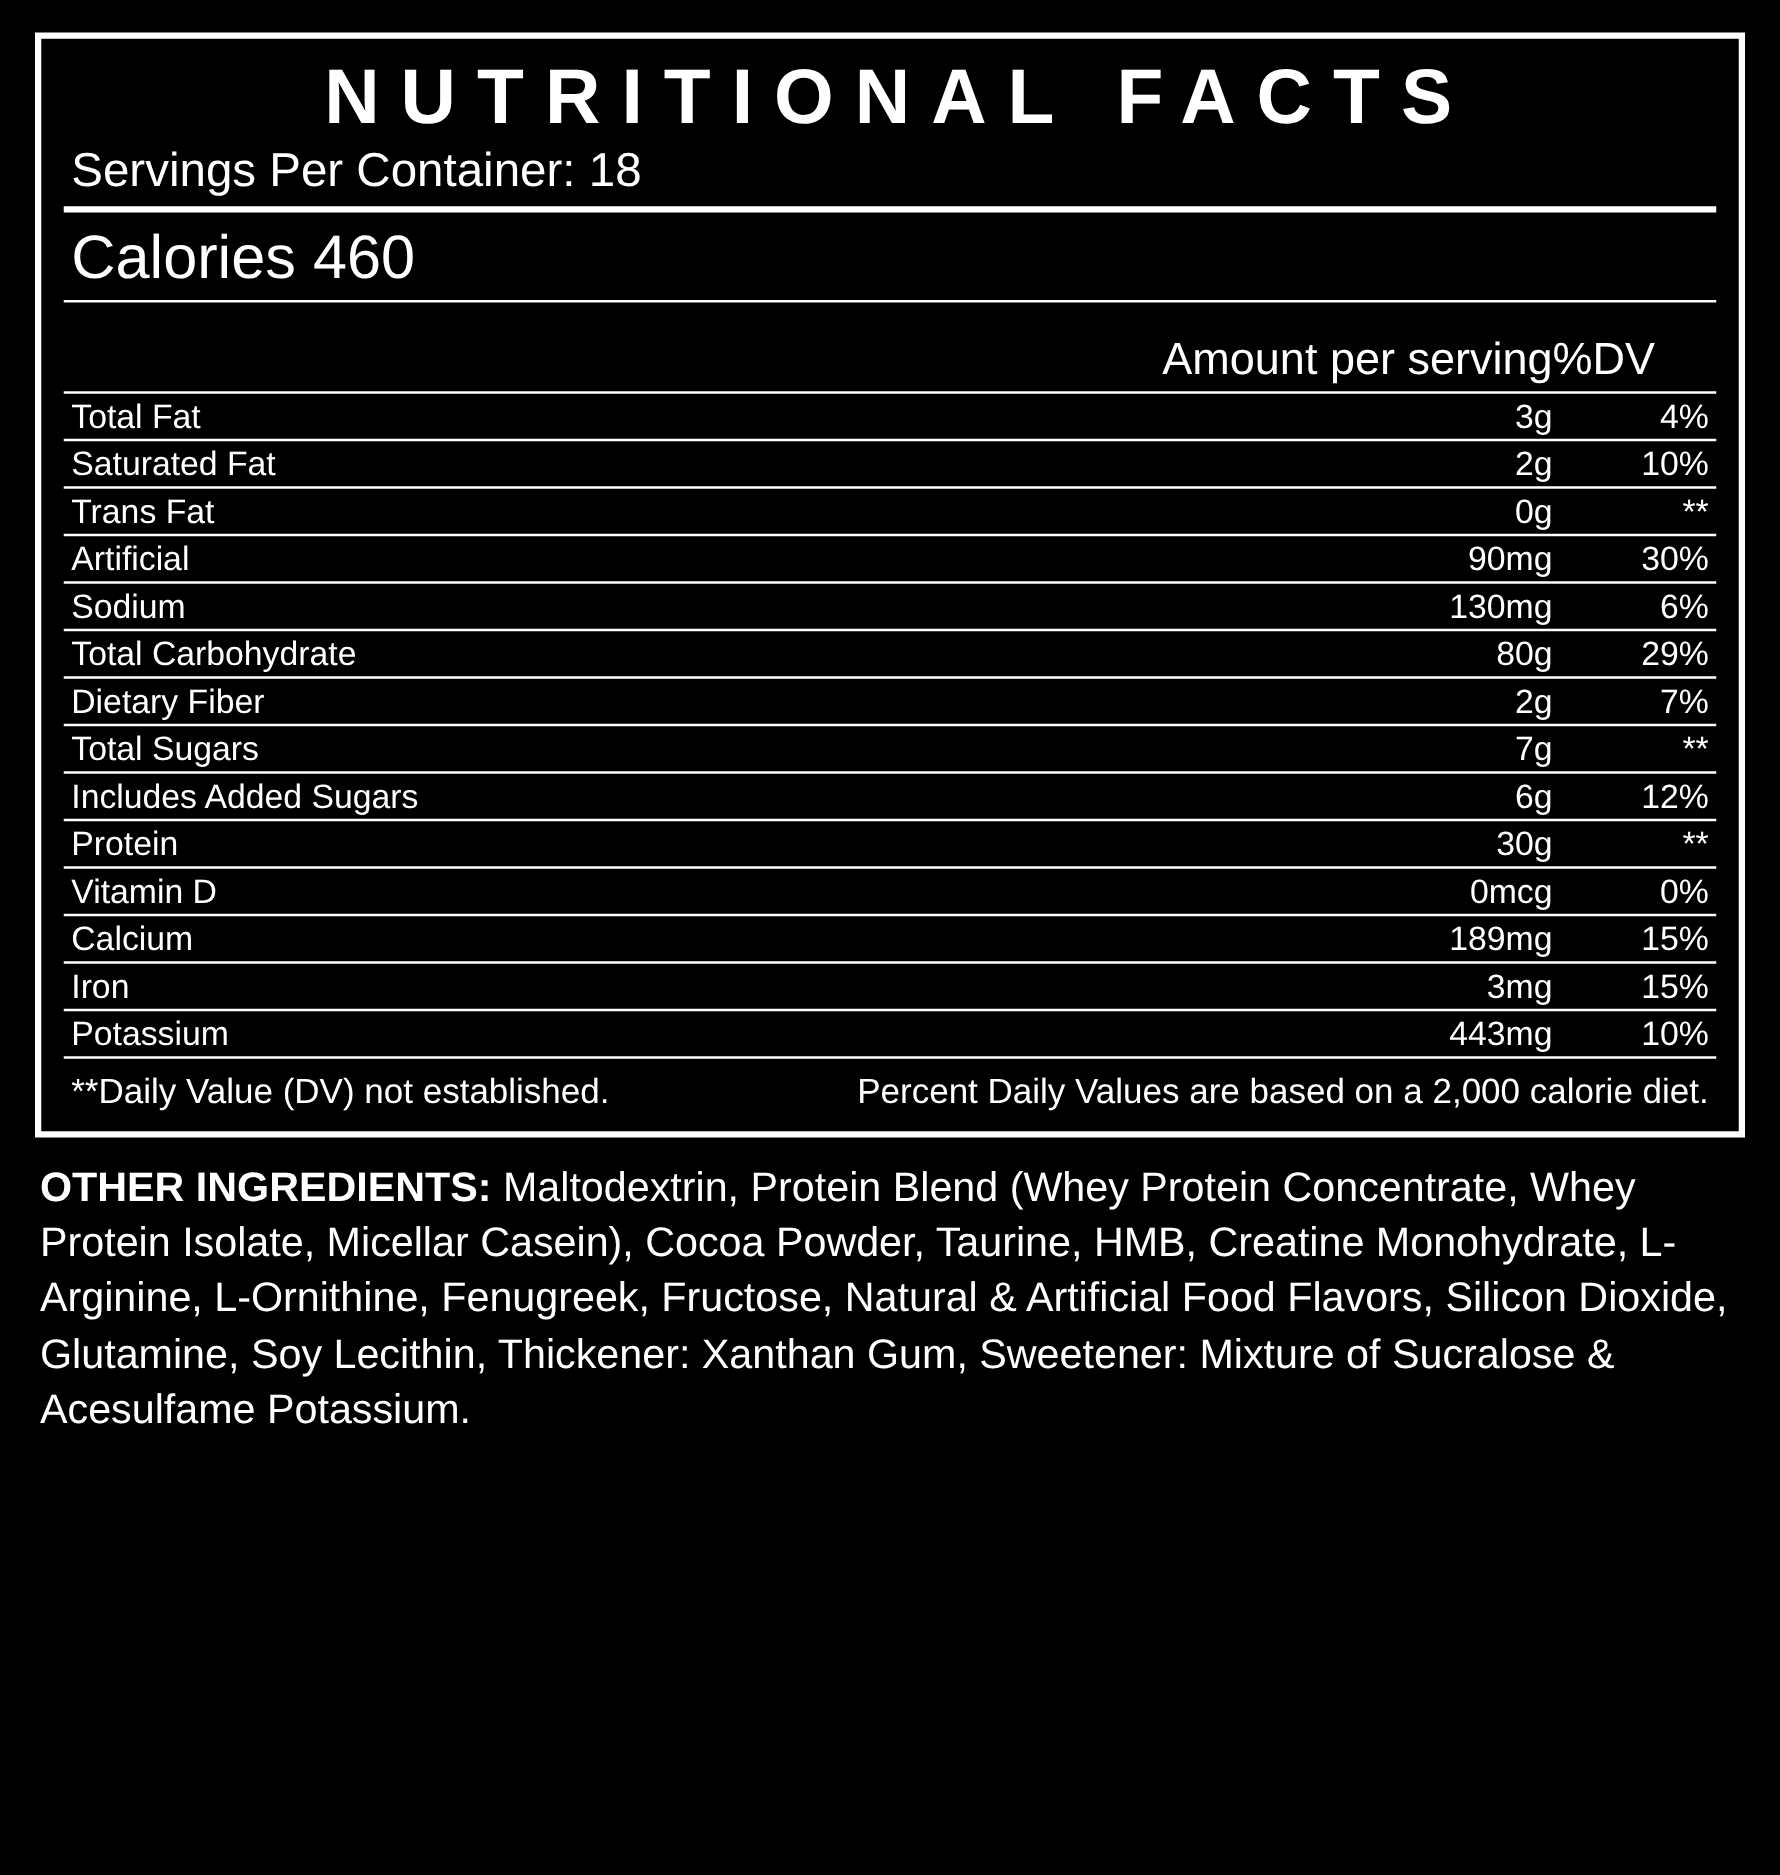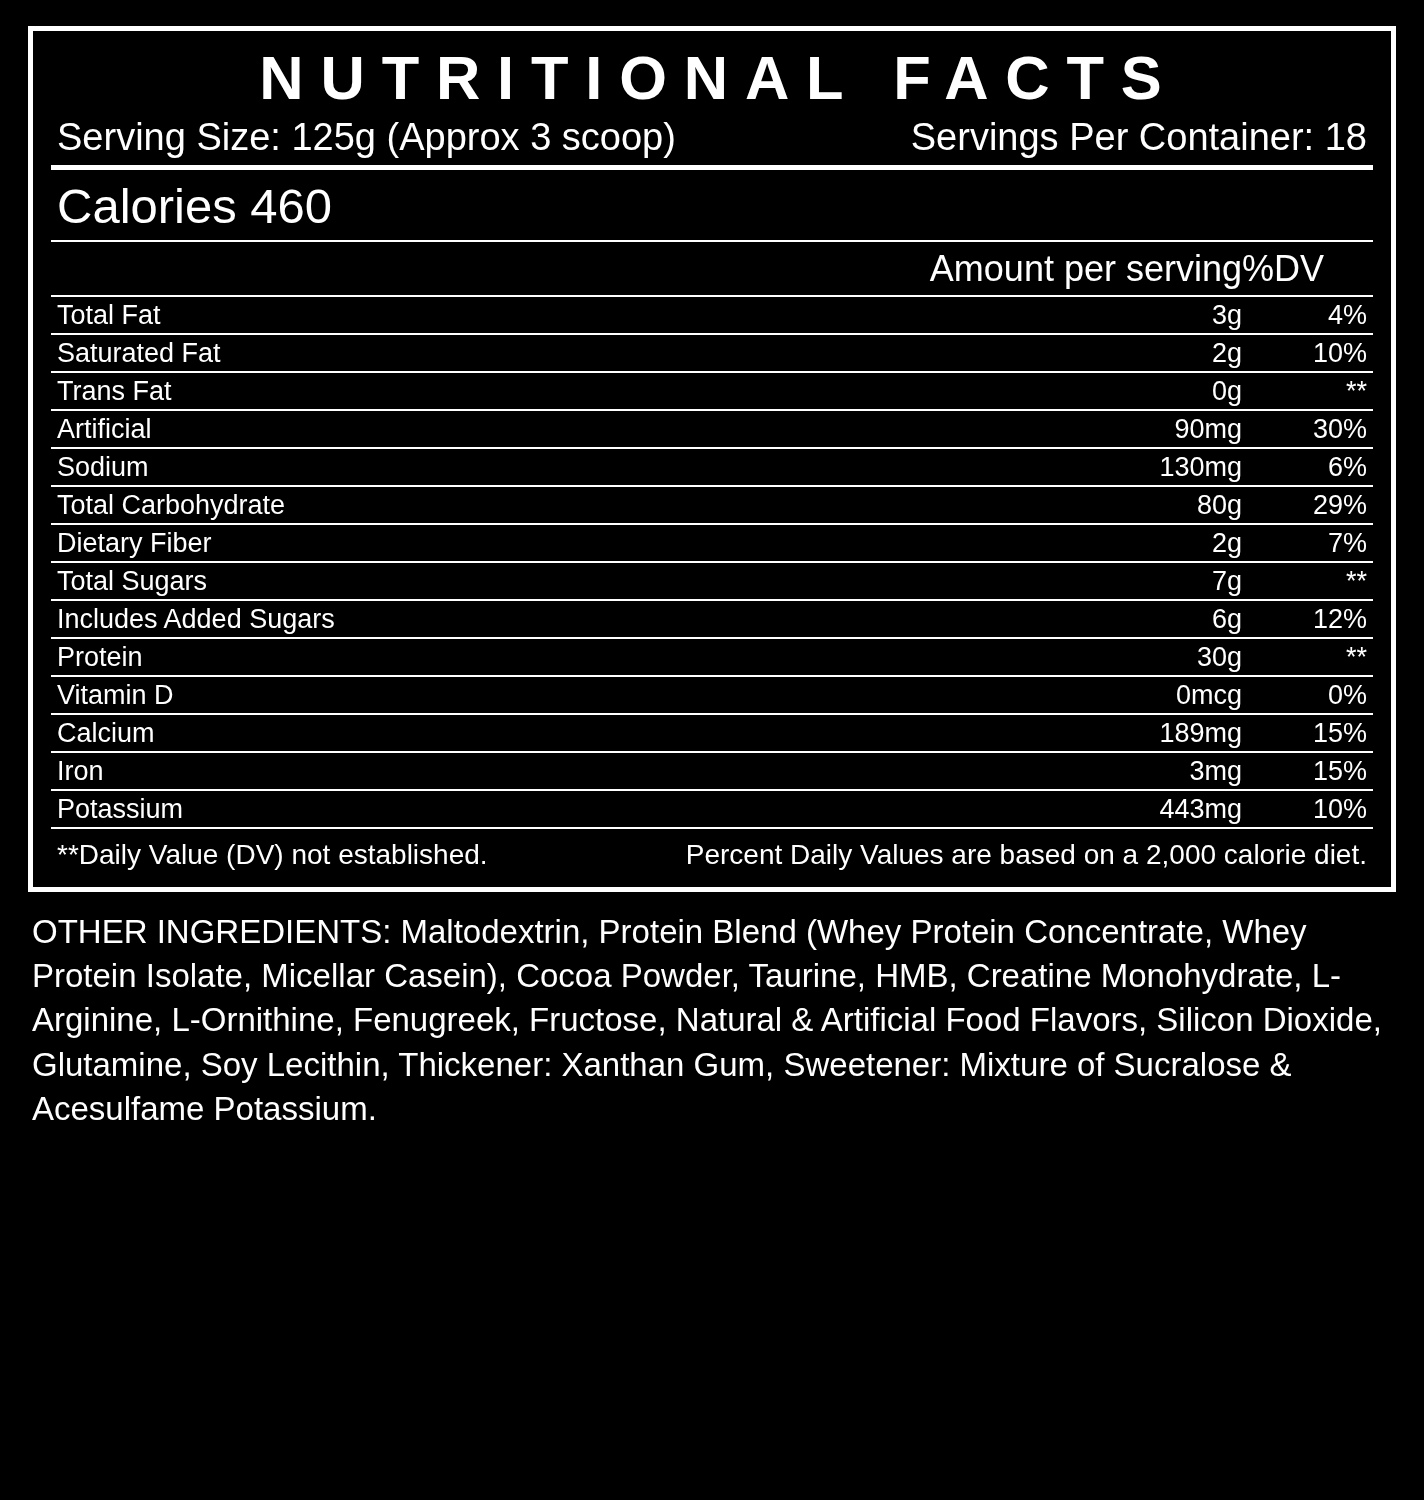--- a/index.html
+++ b/index.html
@@ -59,20 +59,21 @@
   .head-row {
     display: flex;
     align-items: baseline;
     font-size: 36px;
     padding: 6px 6px 5px 6px;
     justify-content: flex-end;
   }
   .head-amount {
     text-align: right;
     white-space: nowrap;
+    margin-top: 18px;
   }
   .head-dv {
     width: 125px;
     text-align: left;
     white-space: nowrap;
   }
   .nrow {
     display: flex;
     align-items: baseline;
     font-size: 27px;
@@ -98,34 +99,33 @@
     font-size: 28px;
     padding: 10px 6px 2px 6px;
   }
   .ingredients {
     font-size: 33px;
     line-height: 1.34;
     padding: 18px 4px 0 4px;
     text-align: left;
   }
   .ingredients b {
-    font-weight: normal;
+    font-weight: bold;
   }
 </style>
 </head>
 <body>
 
 <div class="panel">
 
   <div class="facts-box">
 
     <div class="title">NUTRITIONAL FACTS</div>
 
     <div class="serving-row">
-      <div>Serving Size: 125g (Approx 3 scoop)</div>
       <div>Servings Per Container: 18</div>
     </div>
 
     <div class="rule-thick"></div>
 
     <div class="calories">Calories 460</div>
 
     <div class="rule-thin"></div>
 
     <div class="head-row">

